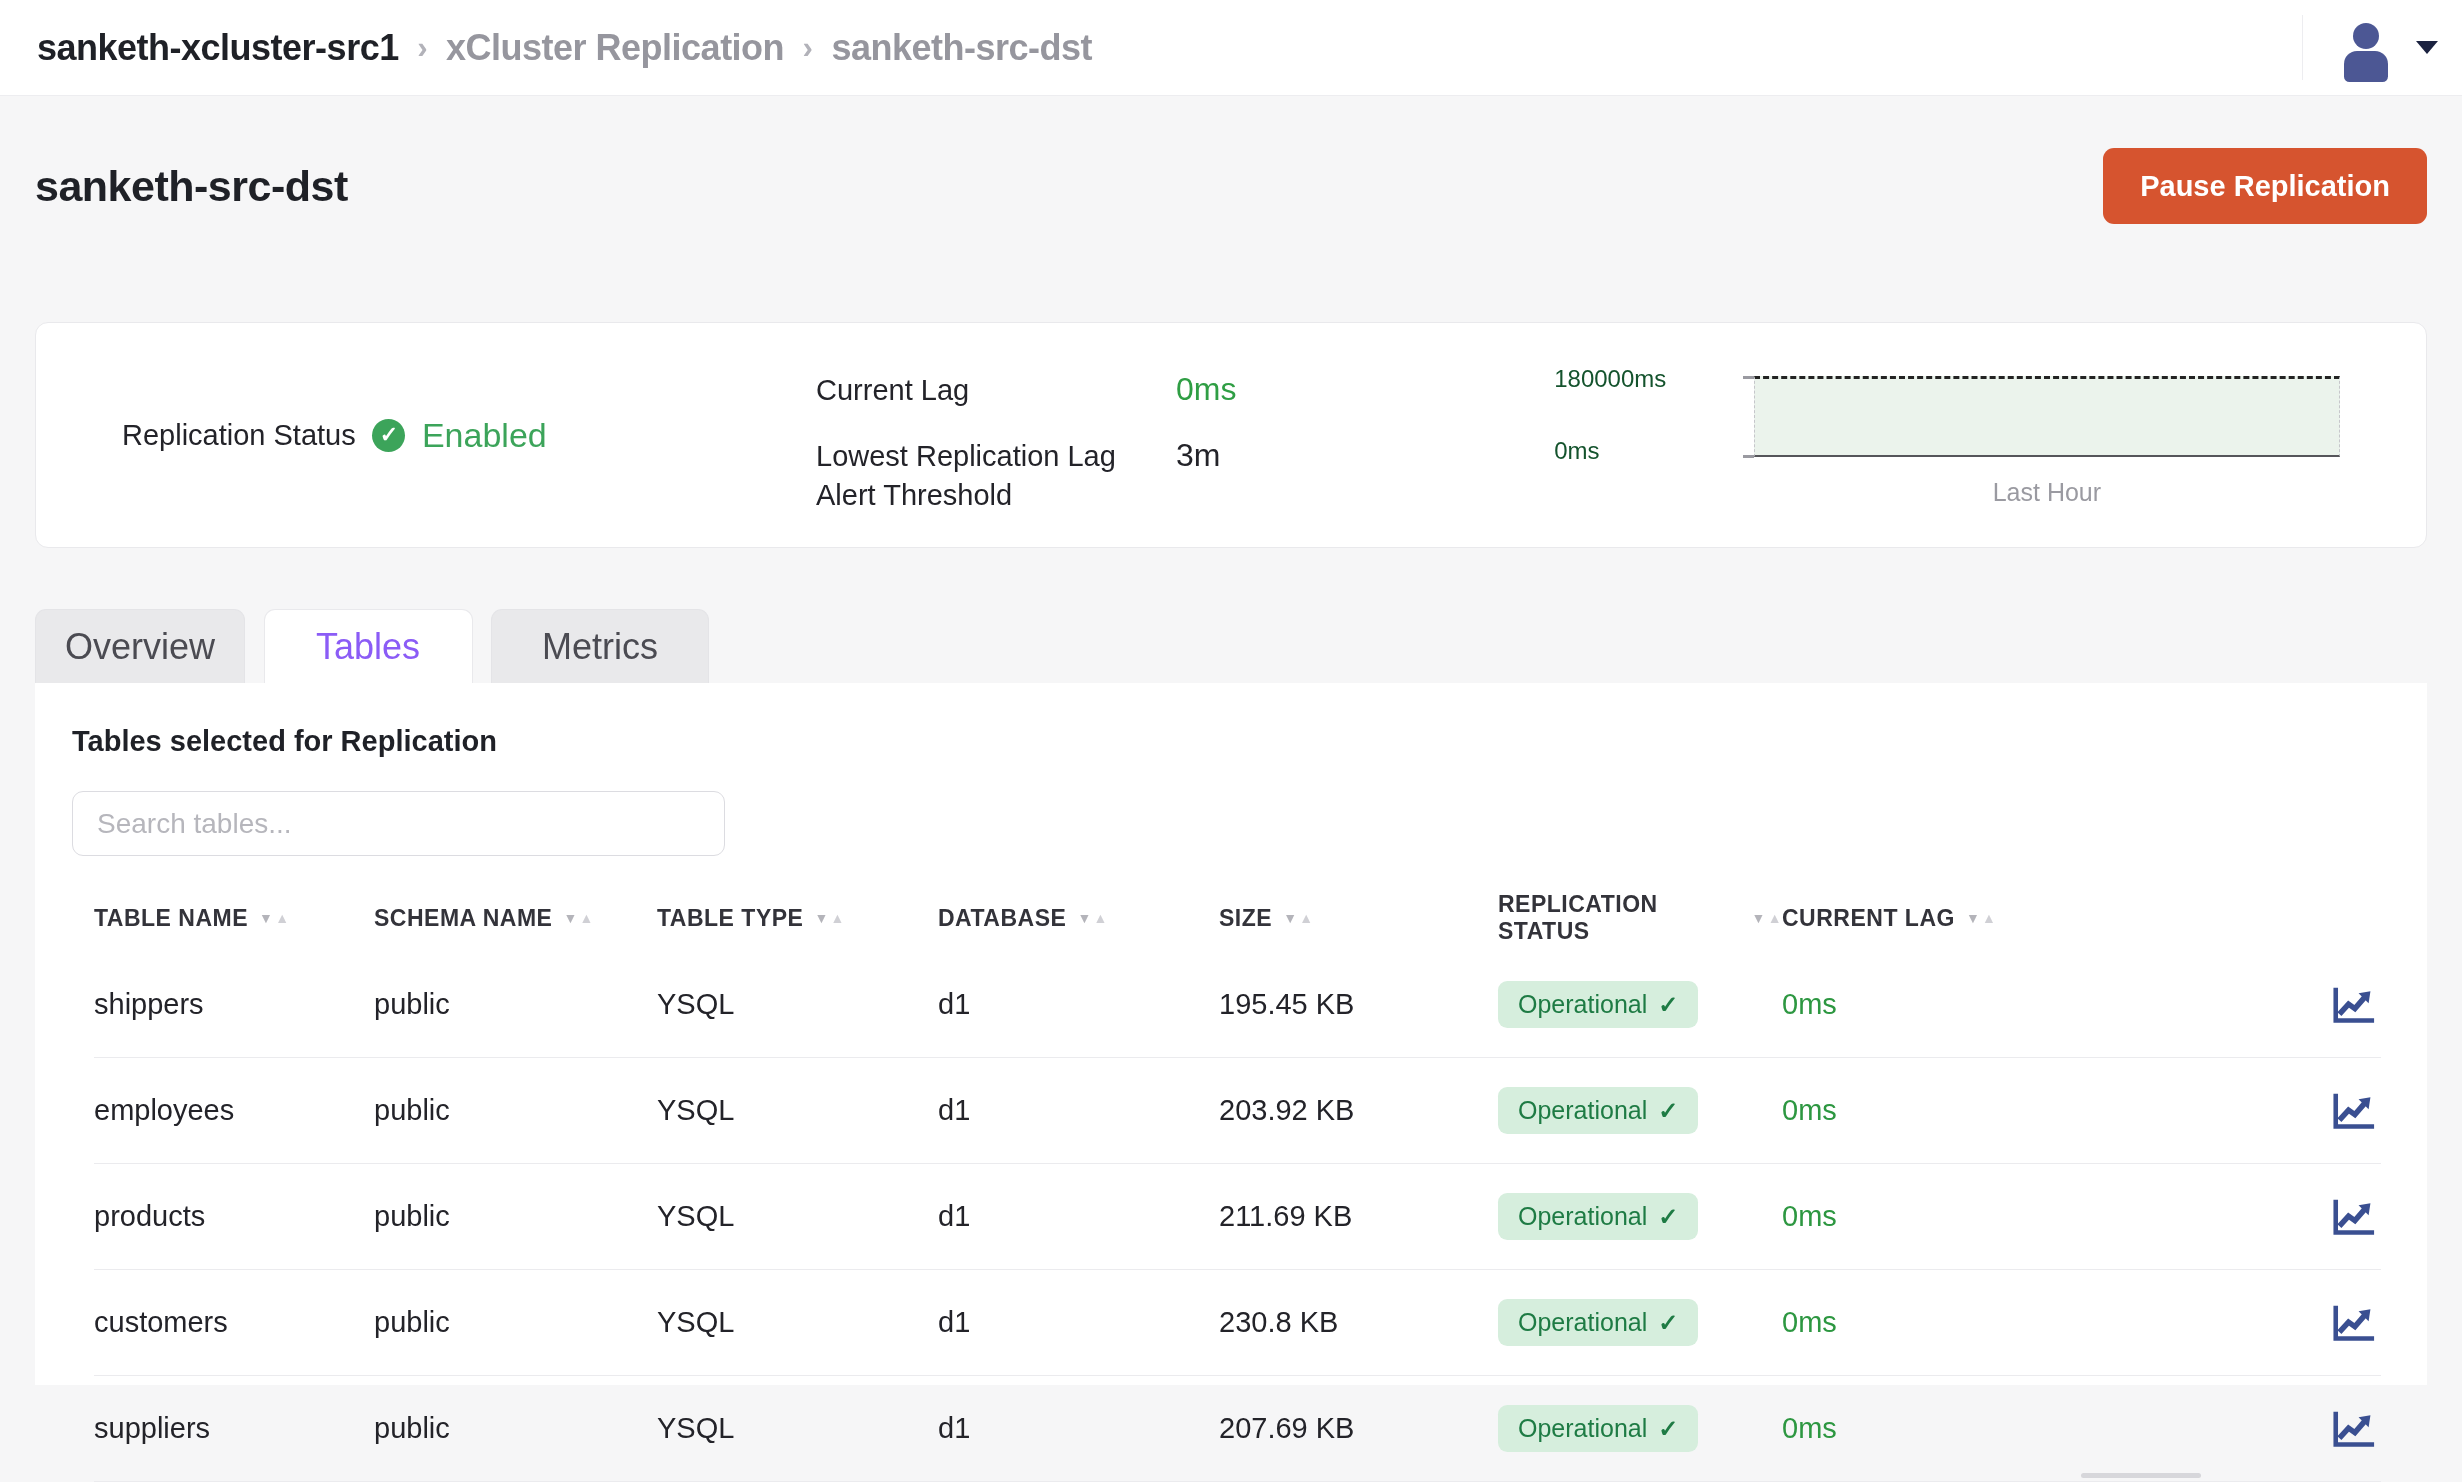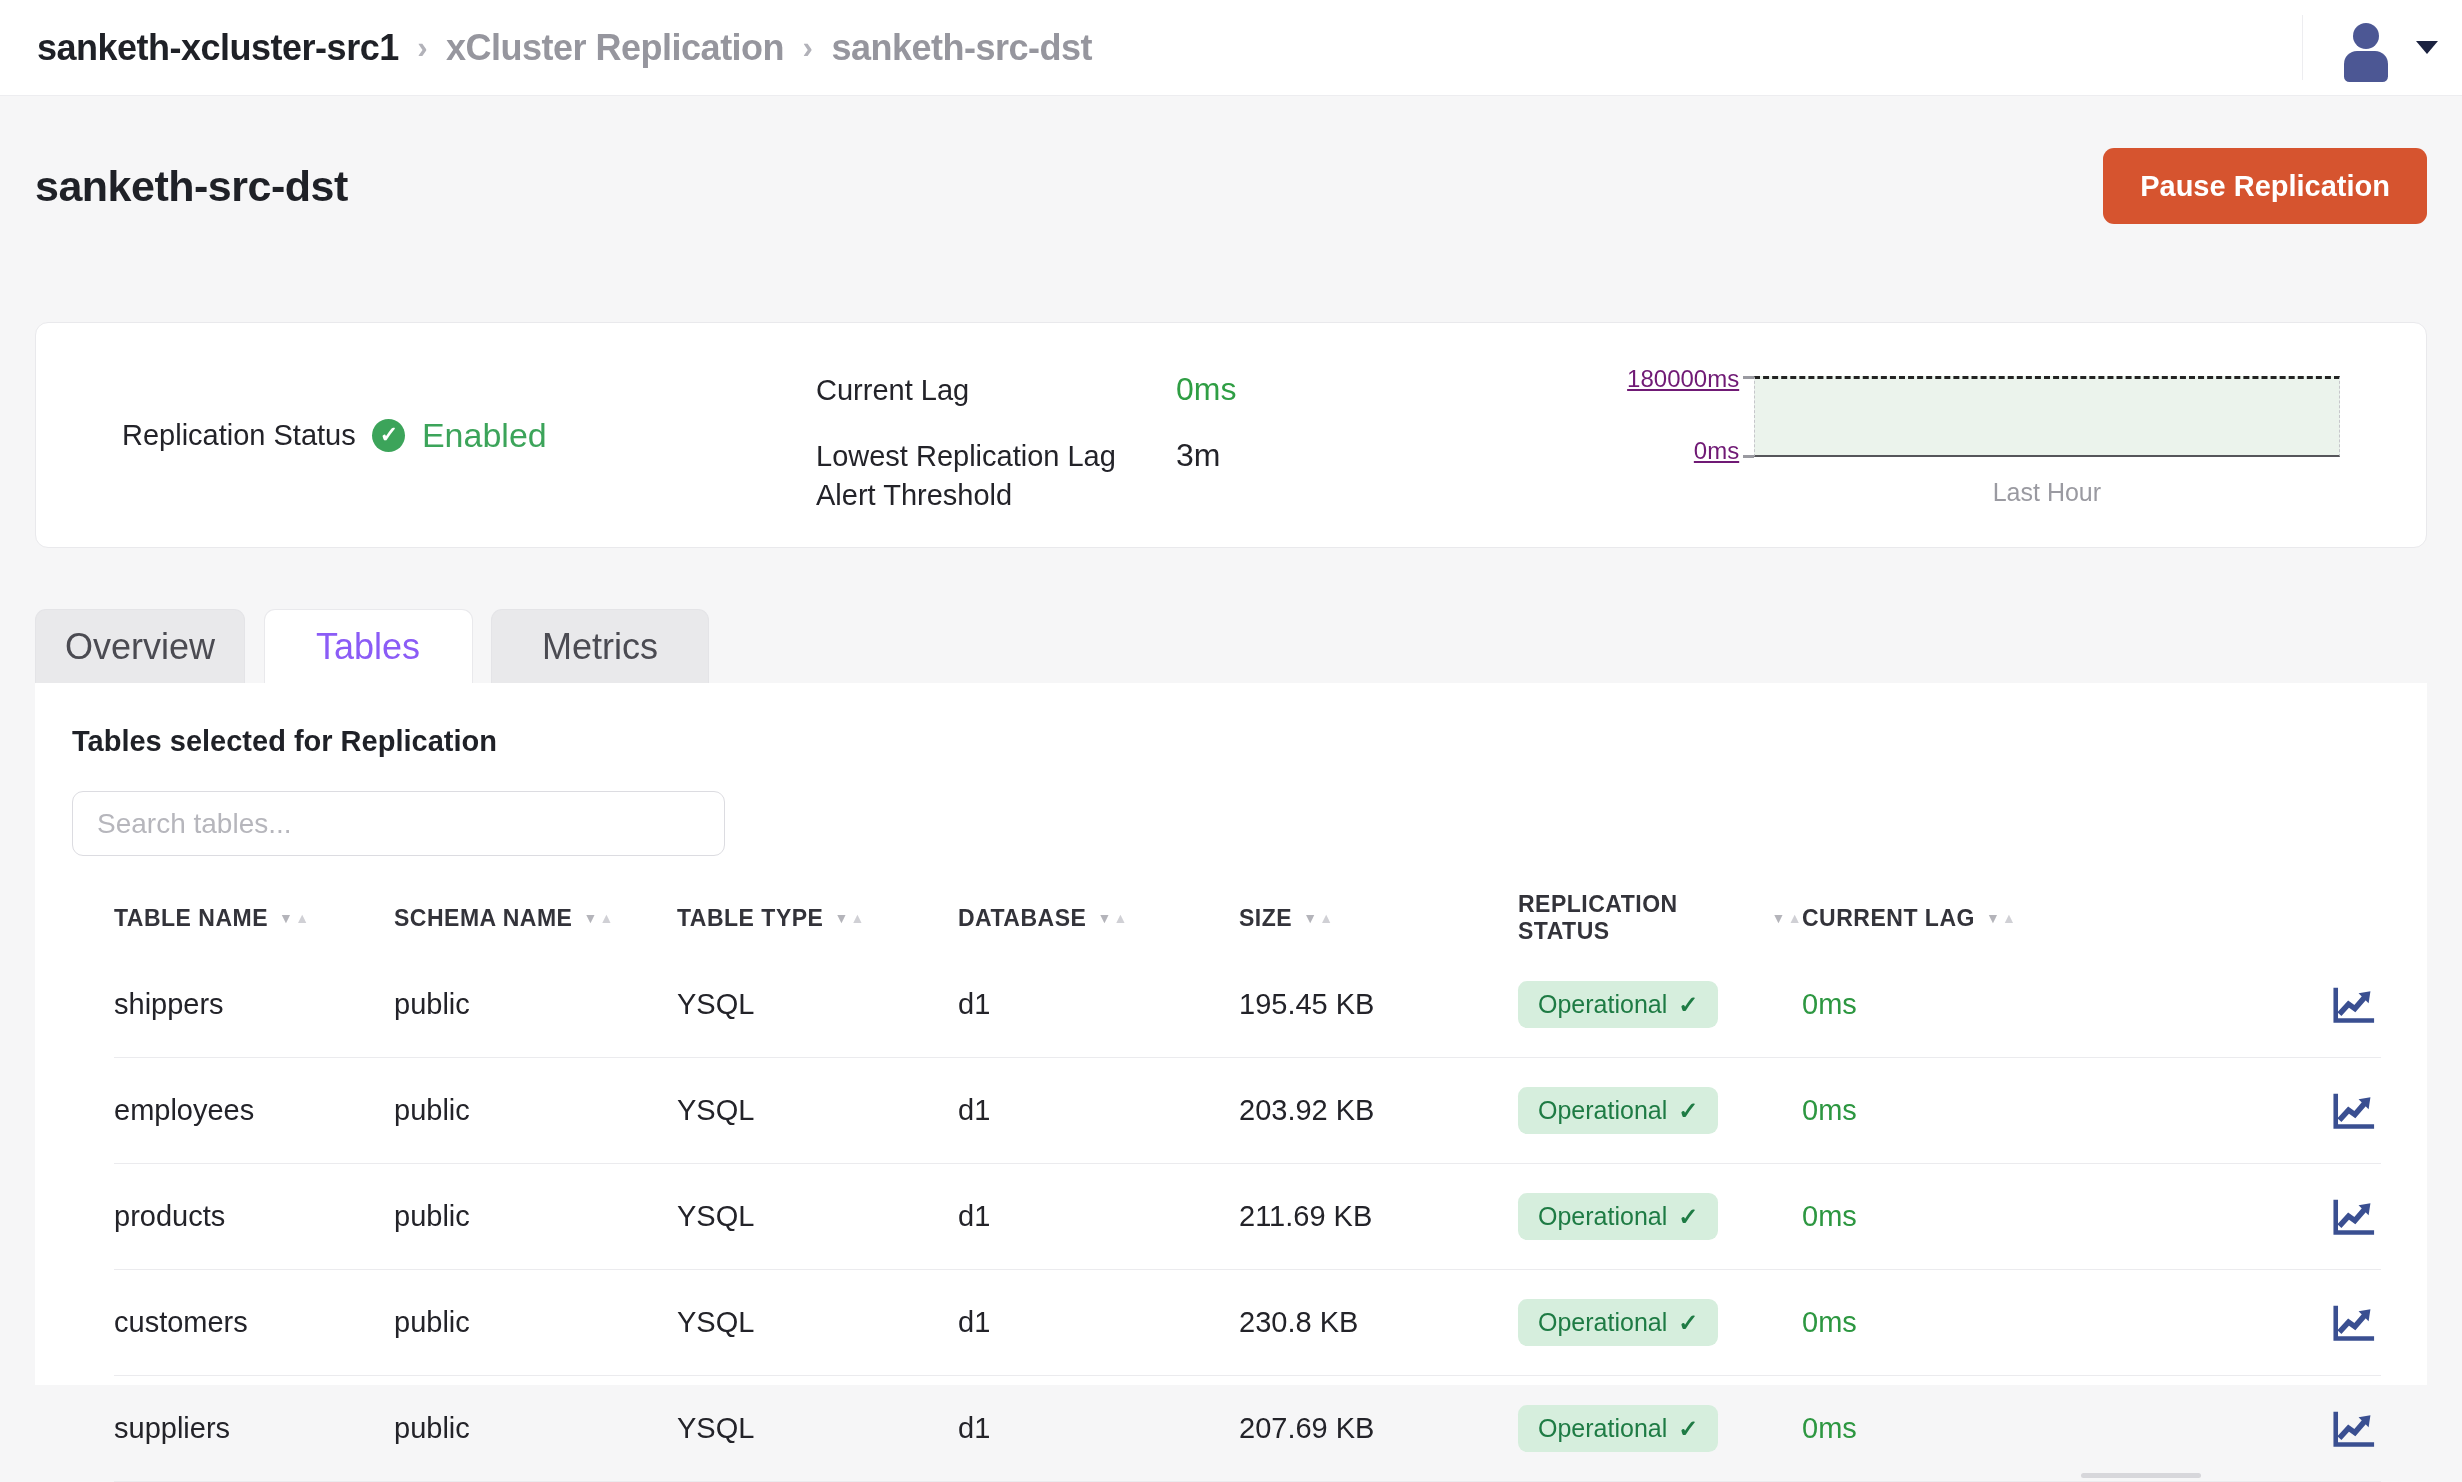--- a/index.html
+++ b/index.html
@@ -43,42 +43,42 @@
   .mid-row { display:flex; margin-bottom:28px; }
   .mid-label { width:360px; font-size:29px; color:#232329; line-height:1.32; }
   .mid-value { font-size:32px; font-weight:500; }
   .lag-green { color:#2f9e44; }
   .lag-dark { color:#232329; }
   .card-right { flex:1; position:relative; }
   .lag-chart { position:absolute; left:9.2px; right:37px; top:42px; height:138px; }
   .lag-area { position:absolute; left:209px; right:7.4px; top:11px; height:81px; background:#ebf3ec;
               border-top:3.7px dashed #232323; border-left:1.8px dashed #c6c6cb; border-right:1.8px dashed #c6c6cb;
               border-bottom:2.8px solid #55555a; }
-  .y-label { position:absolute; font-size:24px; color:#701a75; right: calc(100% - 194px); text-align:right; width:185px;text-decoration:underline; }
+  .y-label { position:absolute; font-size:24px; color:#14532d; right: calc(100% - 194px); text-align:left; width:185px; }
   .y-max { top:0; }
   .y-min { top:72px; }
   .y-tick { position:absolute; width:11px; height:2.8px; background:#9a9aa1; left:198px; }
   .tick-top { top:11px; } .tick-bottom { top:90px; }
   .x-label { position:absolute; left:209px; right:7.4px; top:113px; text-align:center; font-size:25px; color:#9a9aa1; }
 
   
   .tabs { margin-top:61px; display:flex; gap:18.5px; }
   .tab { height:74px; border-radius:11px 11px 0 0; display:flex; align-items:center; justify-content:center;
          font-size:36px; color:#4b4b52; cursor:pointer; background:#e9e9eb; border:1.8px solid #e4e4e7; border-bottom:none; }
   .tab-overview { width:210px; } .tab-tables { width:209px; } .tab-metrics { width:218px; }
   .tab.active { background:#ffffff; border-color:#e9e9ec; color:#8b5cf6; }
 
   
   .panel { background:#ffffff; height:702px; padding:42px 46px 0 37px; }
   .panel-heading { font-size:29px; font-weight:700; color:#1f2127; }
   .search-input { margin-top:33px; width:653px; height:65px; border:1.8px solid #dcdce1; border-radius:11px;
                   font-size:28px; padding:0 24px; color:#232329; font-family:"Liberation Sans",sans-serif; outline:none; }
   .search-input::placeholder { color:#b6b6bc; }
 
-  .tbl { margin:28px 0 0 42px; }
+  .tbl { margin:28px 0 0 22px; }
   .tbl-grid { display:grid; grid-template-columns:280px 283px 281px 281px 279px 284px 1fr 92px; align-items:center; }
   .tbl-head { height:68px; }
   .th { font-size:23px; font-weight:700; color:#33333a; letter-spacing:0.5px; display:flex; align-items:center; gap:11px; }
   .sort { display:inline-flex; gap:1.8px; font-size:14px; line-height:1; cursor:pointer; }
   .sort .s-desc { color:#b4b4ba; } .sort .s-asc { color:#d0d0d5; }
   .tbl-row { height:106px; border-bottom:1.8px solid #ebebee; }
   .tbl-row:first-of-type { border-top:none; }
   .td { font-size:29px; color:#232329; }
   .td-lag { color:#2d9741; }
   .badge { display:inline-flex; align-items:center; gap:11px; background:#d6eedd; color:#1e7b44;

